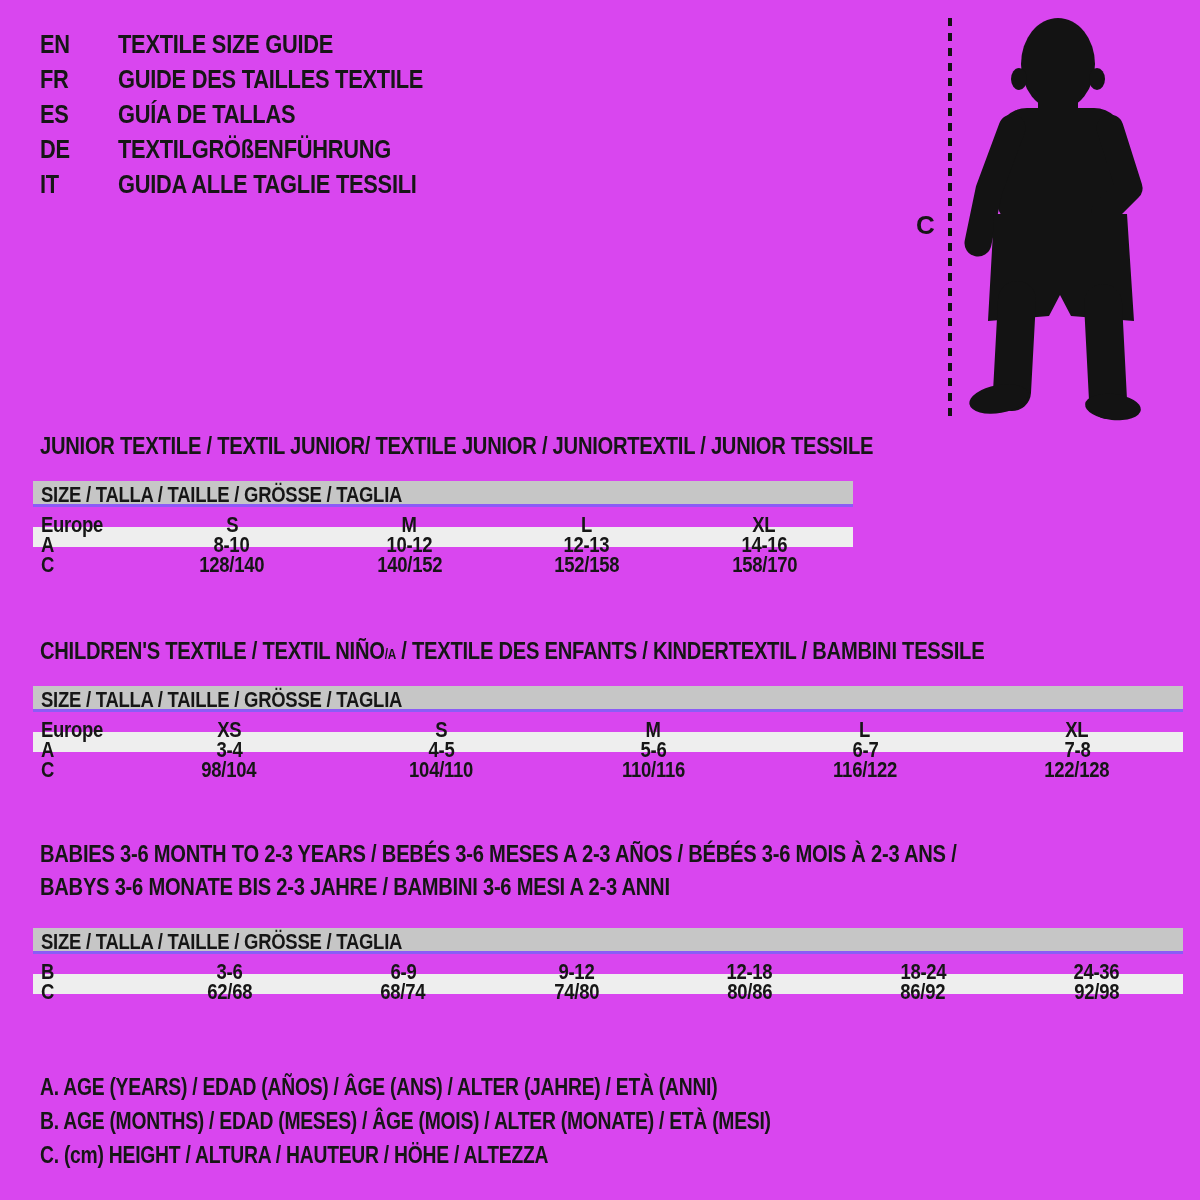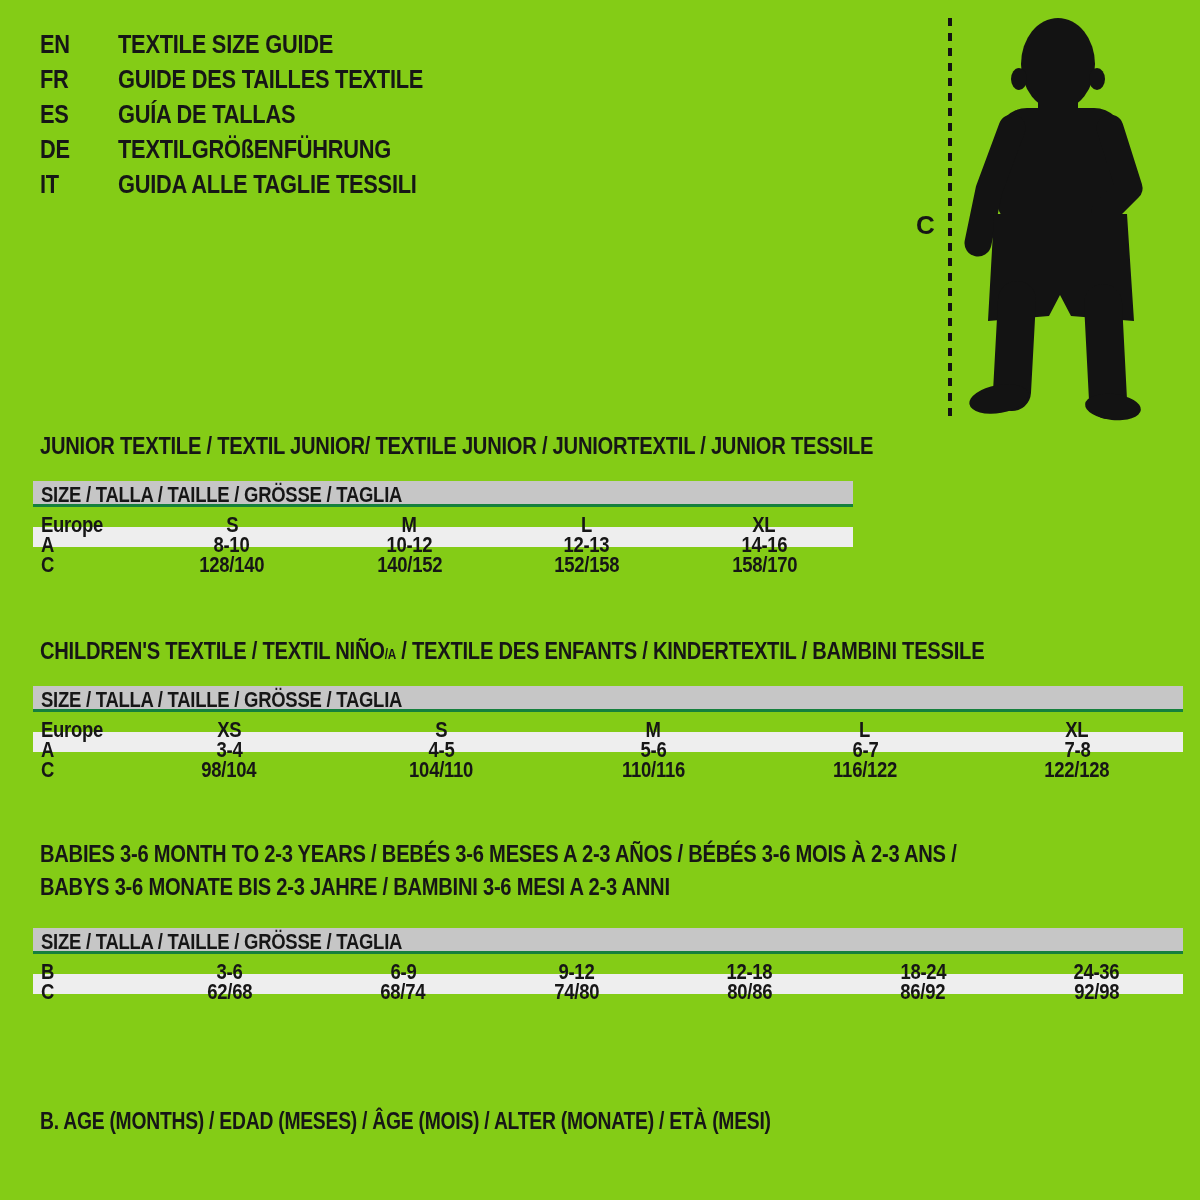--- a/index.html
+++ b/index.html
@@ -4,21 +4,21 @@
 <style>
   * { margin:0; padding:0; box-sizing:border-box; }
   html,body { width:1200px; height:1200px; }
   body {
     background:#ffffff;
     font-family:"Liberation Sans","DejaVu Sans",sans-serif;
     font-weight:bold;
     color:#161616;
     overflow:hidden;
   }
-  .page { position:relative; width:1200px; height:1200px; background:#84cc16; }
+  .page { position:relative; width:1200px; height:1200px; background:#d946ef; }
 
   
   .cx { display:inline-block; transform:scaleX(0.84); transform-origin:0 50%; white-space:nowrap; letter-spacing:-0.3px; }
   .cc { display:inline-block; transform:scaleX(0.84); transform-origin:50% 50%; white-space:nowrap; letter-spacing:-0.3px; }
 
   
   .langs { position:absolute; left:40px; top:27px; }
   .lang-row { height:35px; line-height:35px; font-size:26px; }
   .lang-code { display:inline-block; width:78px; vertical-align:top; }
 
@@ -34,21 +34,21 @@
   .t-babies-title2 { top:874px; }
   .sub { font-size:14px; }
 
   
   .table { position:absolute; left:33px; }
   .junior-table   { top:481px; width:820px; }
   .children-table { top:686px; width:1150px; }
   .babies-table   { top:928px; width:1150px; }
   .thead {
     height:26px; line-height:27px; font-size:22px;
-    background:#c6c6c6; border-bottom:3px solid #15803d;
+    background:#c6c6c6; border-bottom:3px solid #8b5cf6;
     padding-left:8px;
   }
   .trow { display:flex; height:20px; line-height:36px; font-size:22px; }
   .trow.alt { background:#eeeeee; }
   .tlabel { padding-left:8px; }
   .junior-table .tlabel   { width:110px; }
   .children-table .tlabel { width:90px; }
   .babies-table .tlabel   { width:110px; }
   .tcell { flex:1; text-align:center; }
 
@@ -174,15 +174,17 @@
       <span class="tlabel"><span class="cx">C</span></span>
       <span class="tcell"><span class="cc">62/68</span></span>
       <span class="tcell"><span class="cc">68/74</span></span>
       <span class="tcell"><span class="cc">74/80</span></span>
       <span class="tcell"><span class="cc">80/86</span></span>
       <span class="tcell"><span class="cc">86/92</span></span>
       <span class="tcell"><span class="cc">92/98</span></span>
     </div>
   </div>
 
+  <div class="legend-line legend-a"><span class="cx">A. AGE (YEARS) / EDAD (AÑOS) / ÂGE (ANS) / ALTER (JAHRE) / ETÀ (ANNI)</span></div>
   <div class="legend-line legend-b"><span class="cx">B. AGE (MONTHS) / EDAD (MESES) / ÂGE (MOIS) / ALTER (MONATE) / ETÀ (MESI)</span></div>
+  <div class="legend-line legend-c"><span class="cx">C. (cm) HEIGHT / ALTURA / HAUTEUR / HÖHE / ALTEZZA</span></div>
 
 </div>
 
 </body></html>

